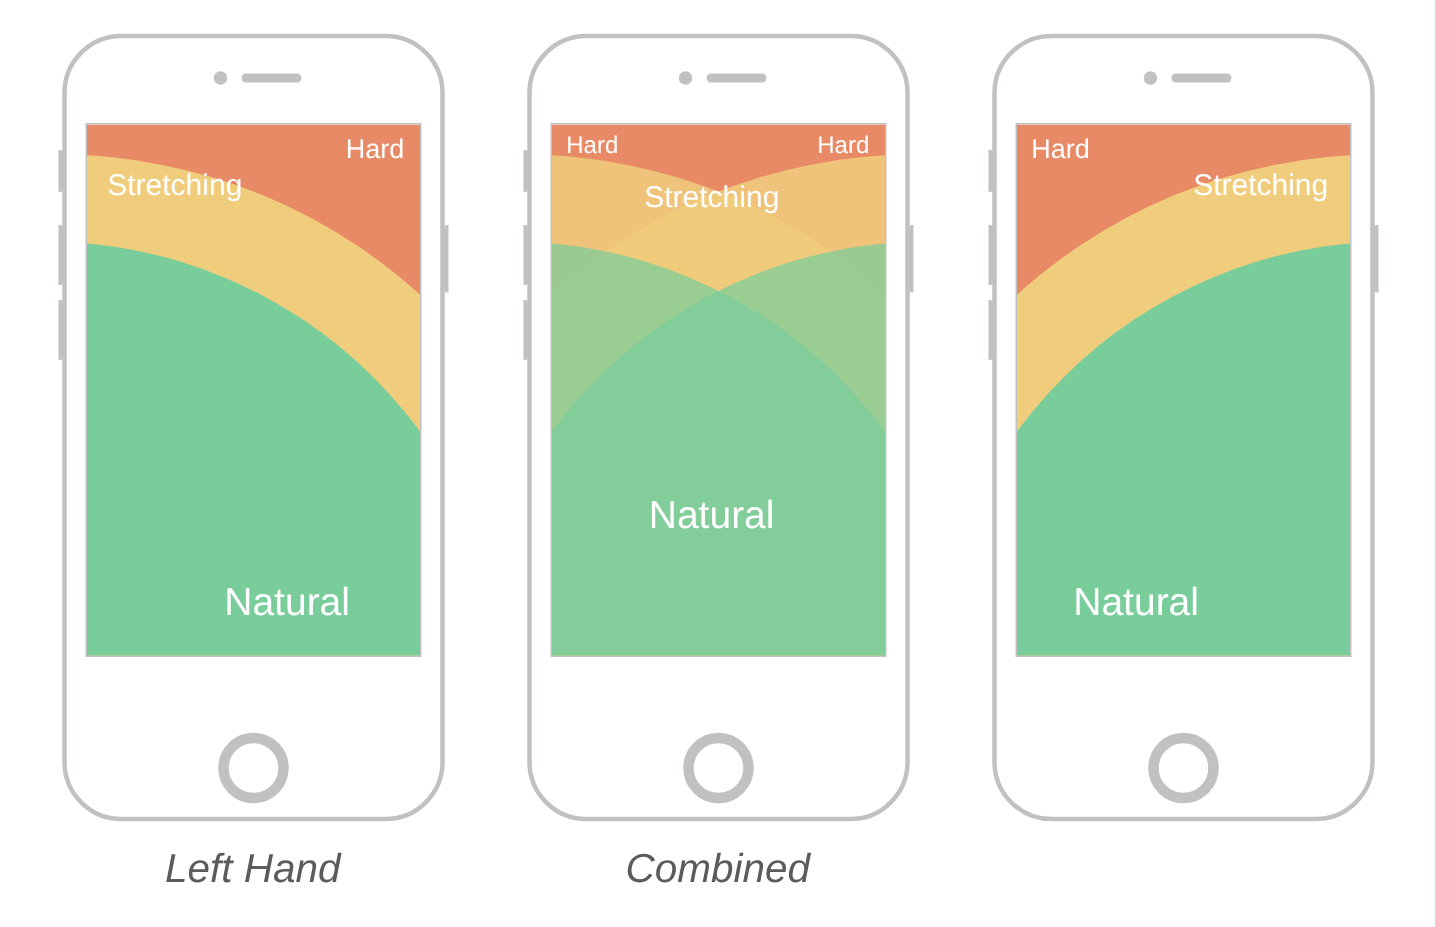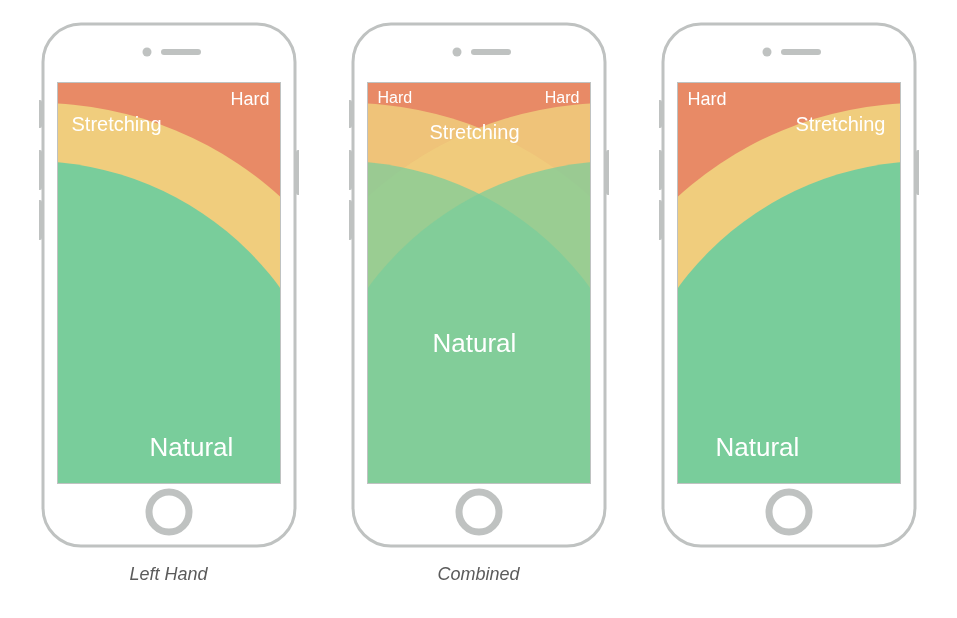--- a/index.html
+++ b/index.html
@@ -28,42 +28,42 @@
     position: absolute;
     top: 0; left: 0;
     width: 100%;
     height: 100%;
   }
   .screen {
     position: absolute;
     left: 18px;
     top: 62px;
     width: 224px;
-    height: 402px;
+    height: 356px;
     overflow: hidden;
     border: 1px solid #bfc2c1;
   }
   .zone-hard {
     position: absolute;
     inset: 0;
   }
   .zone-shape {
     position: absolute;
     border-radius: 50%;
   }
   .label {
     position: absolute;
     color: #ffffff;
     font-weight: 400;
     white-space: nowrap;
   }
   .caption {
     margin-top: 14px;
     font-style: italic;
-    font-size: 18px;
+    font-size: 27px;
     color: #5b5b5b;
     font-weight: 300;
   }
 </style>
 </head>
 <body>
 
 <div class="panel">
   <div class="phone">
     <svg class="phone-svg" viewBox="0 0 260 530">

